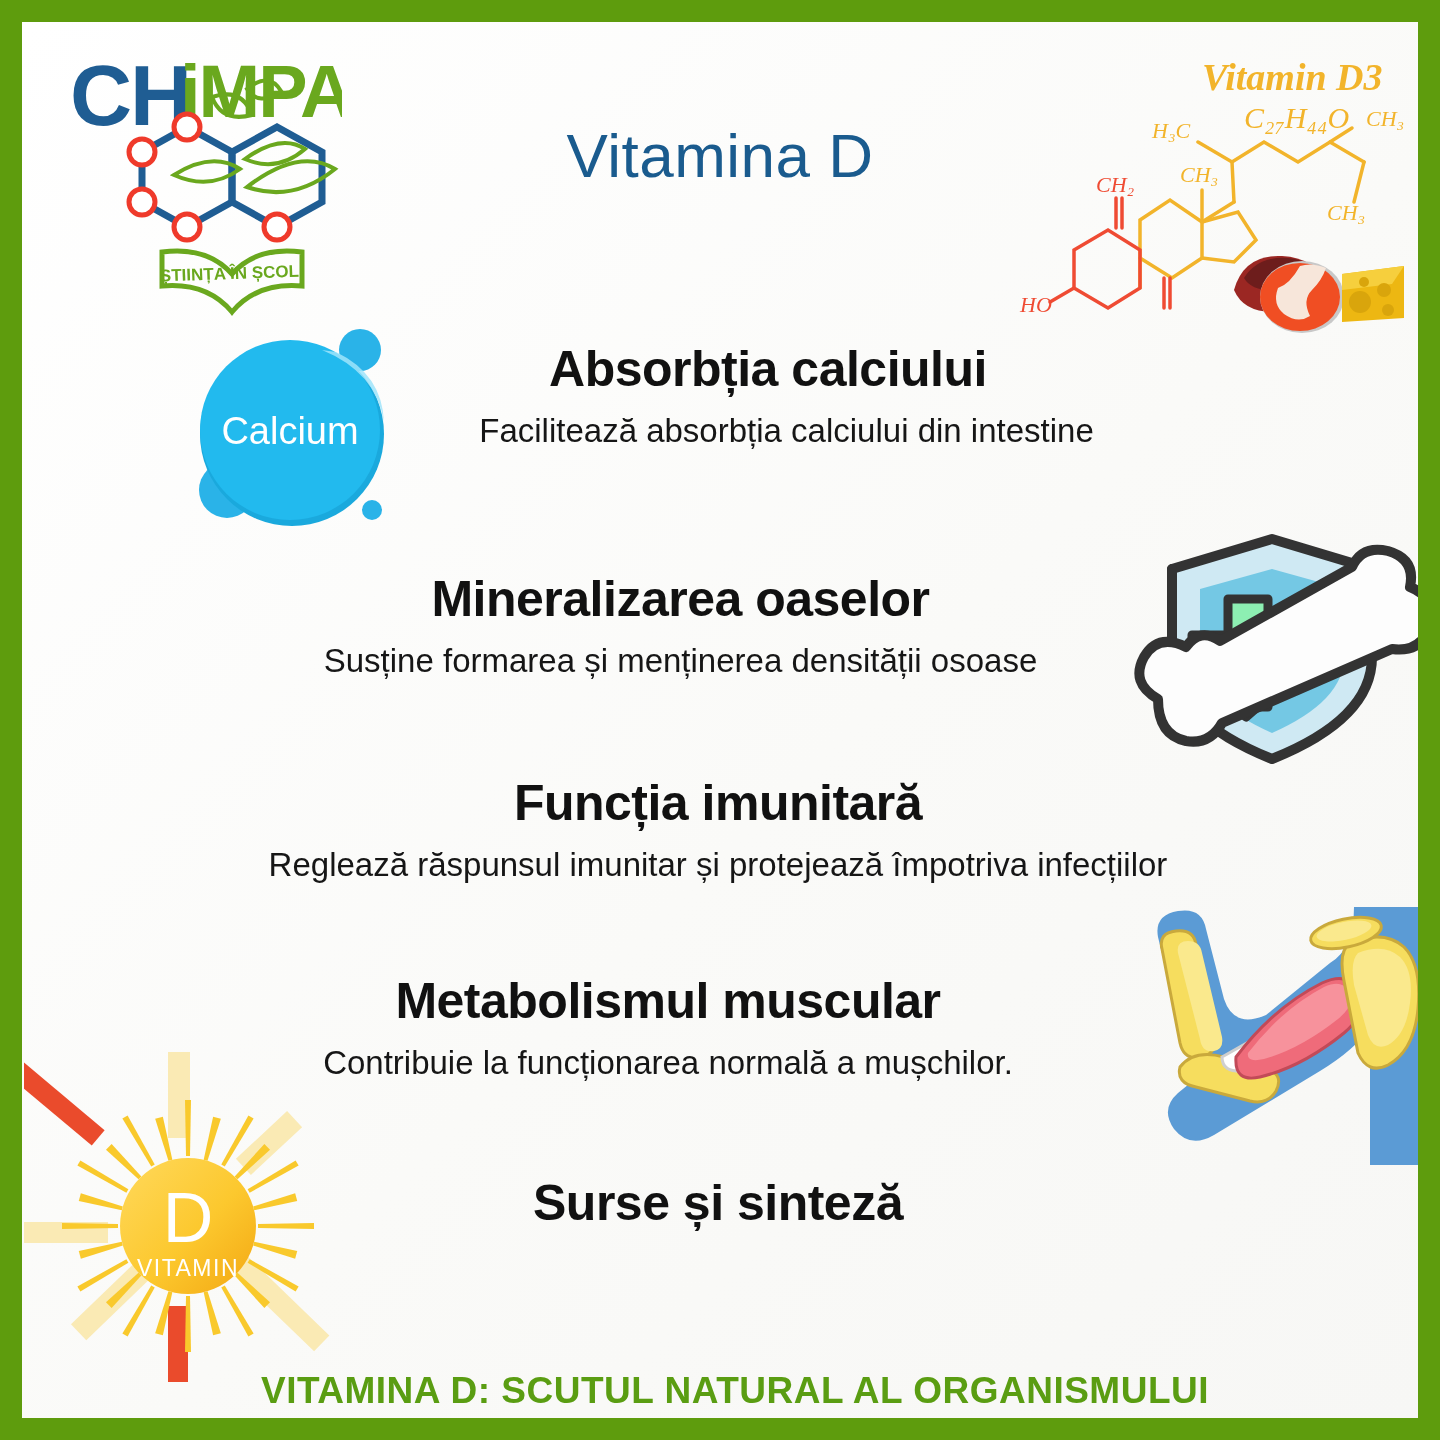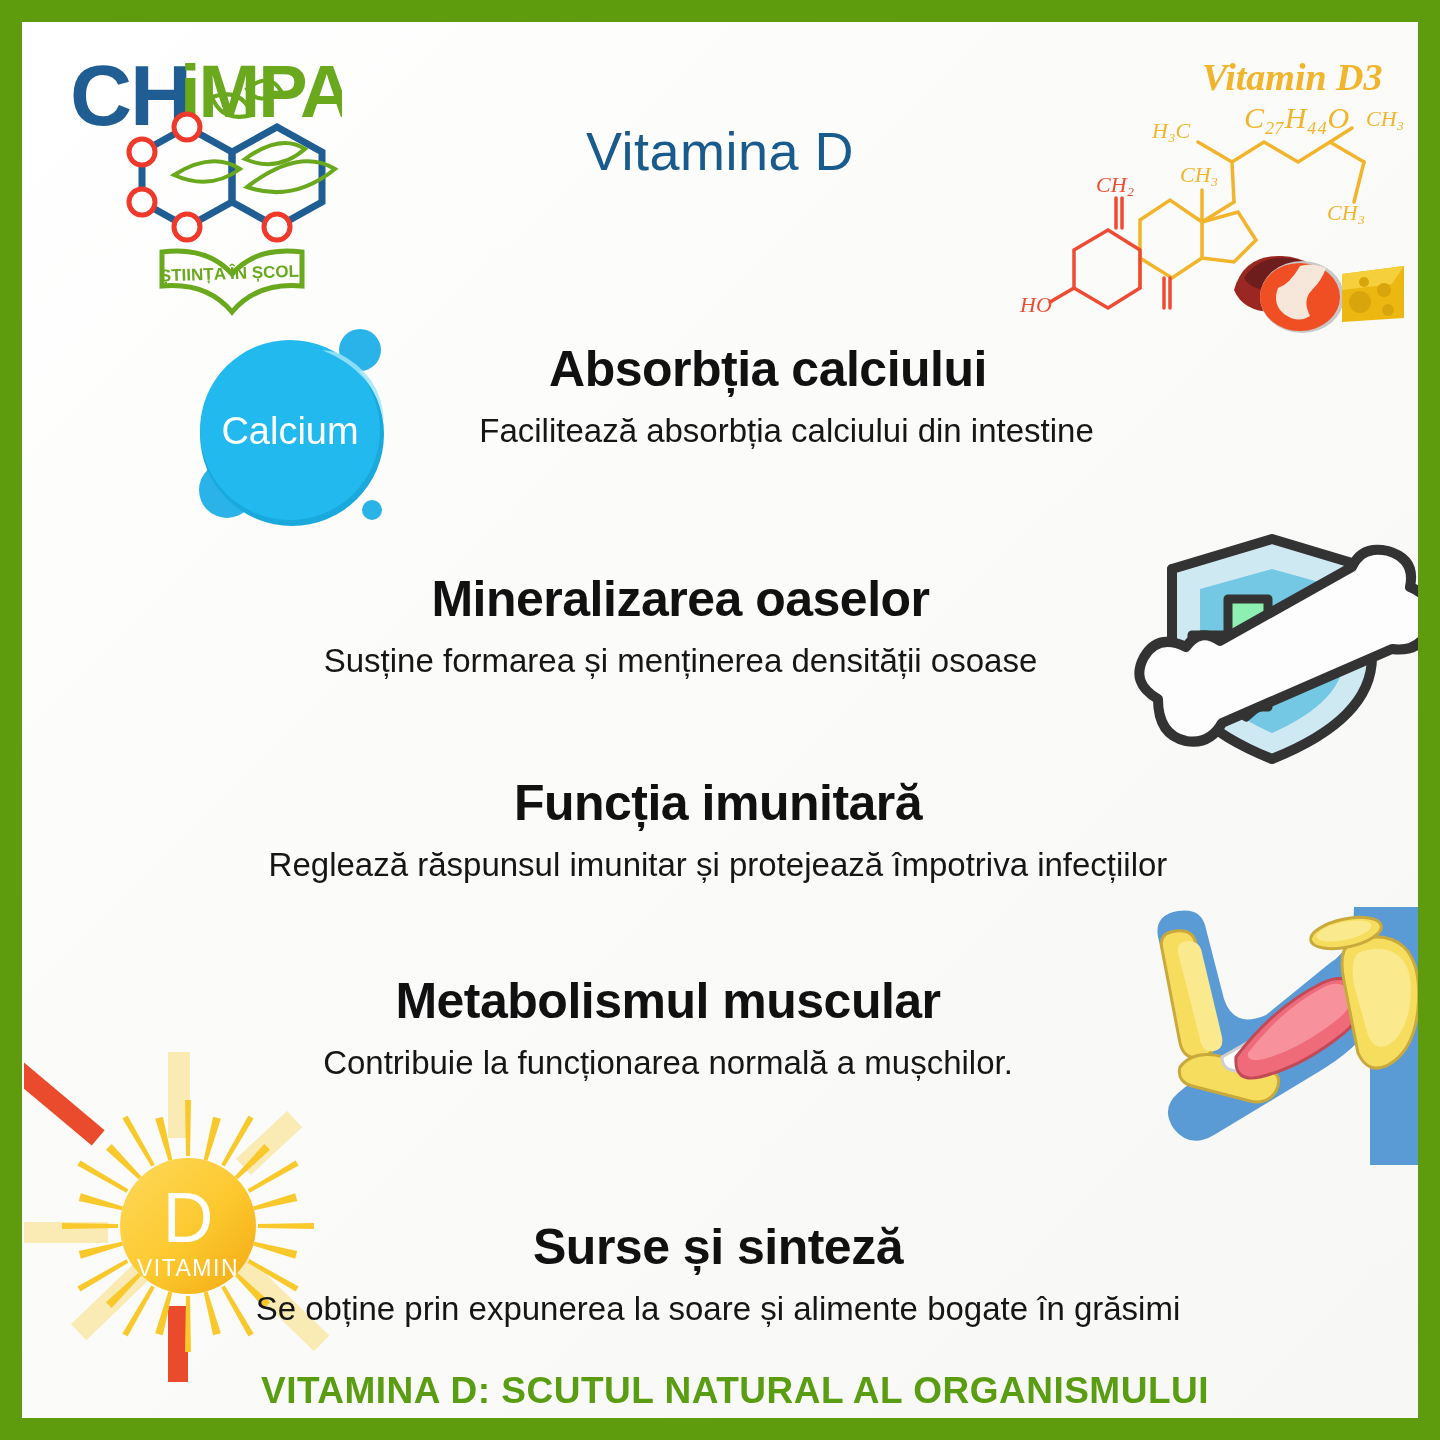--- a/index.html
+++ b/index.html
@@ -27,21 +27,21 @@
   .logo svg { width: 100%; height: 100%; display:block; }
 
   
   .molecule { position: absolute; left: 990px; top: 28px; width: 420px; height: 285px; }
   .molecule svg { width:100%; height:100%; display:block; }
 
   
   .main-title {
     position: absolute; left: 0; right: 0; top: 98px;
     text-align: center;
-    font-size: 54px;
+    font-size: 62px;
     font-weight: 400;
     color: #1a5b8e;
     letter-spacing: 0.5px;
     font-family: "Liberation Sans", sans-serif;
   }
 
   
   .section { position: absolute; left: 0; width: 1412px; }
   .sec-head {
     text-align: center;
@@ -70,21 +70,21 @@
   #sec-bones .sec-sub  { padding-right: 95px; }
 
   #sec-immune   { top: 752px; }
   #sec-immune .sec-head { padding-right: 20px;}
   #sec-immune .sec-sub  { padding-right: 20px;}
 
   #sec-muscle   { top: 950px; }
   #sec-muscle .sec-head { padding-right: 120px; }
   #sec-muscle .sec-sub  { padding-right: 120px; }
 
-  #sec-sources  { top: 1152px; margin-top: 44px; }
+  #sec-sources  { top: 1152px; }
   #sec-sources .sec-head { padding-right: 20px; }
   #sec-sources .sec-sub  { padding-right: 20px; position: relative; z-index: 5;}
 
   
   .icon-calcium { position: absolute; left: 150px; top: 300px; width: 245px; height: 220px; }
   .icon-bone    { position: absolute; left: 1078px; top: 505px; width: 340px; height: 245px; }
   .icon-muscle  { position: absolute; left: 1096px; top: 885px; width: 322px; height: 270px; overflow: hidden;}
   .icon-sun     { position: absolute; left: 2px;  top: 1030px; width: 330px; height: 330px; }
   .icon-calcium svg, .icon-bone svg, .icon-muscle svg, .icon-sun svg { width:100%; height:100%; display:block;}
 
@@ -355,17 +355,16 @@
           </g>
       </g>
       <circle cx="164" cy="174" r="68" fill="url(#sunGrad)"></circle>
       <text x="164" y="190" text-anchor="middle" fill="#ffffff" font-family="Liberation Sans, sans-serif" font-size="70" font-weight="normal">D</text>
       <text x="164" y="224" text-anchor="middle" fill="#ffffff" font-family="Liberation Sans, sans-serif" font-size="23" letter-spacing="1.5">VITAMIN</text>
     </svg>
   </div>
 
   <div class="section" id="sec-sources">
     <div class="sec-head">Surse și sinteză</div>
-    <div class="sec-sub">Se obține prin expunerea la soare și alimente bogate în grăsimi</div>
   </div>
 
   <div class="footer">VITAMINA D: SCUTUL NATURAL AL ORGANISMULUI</div>
 </div>
 
 </body></html>

